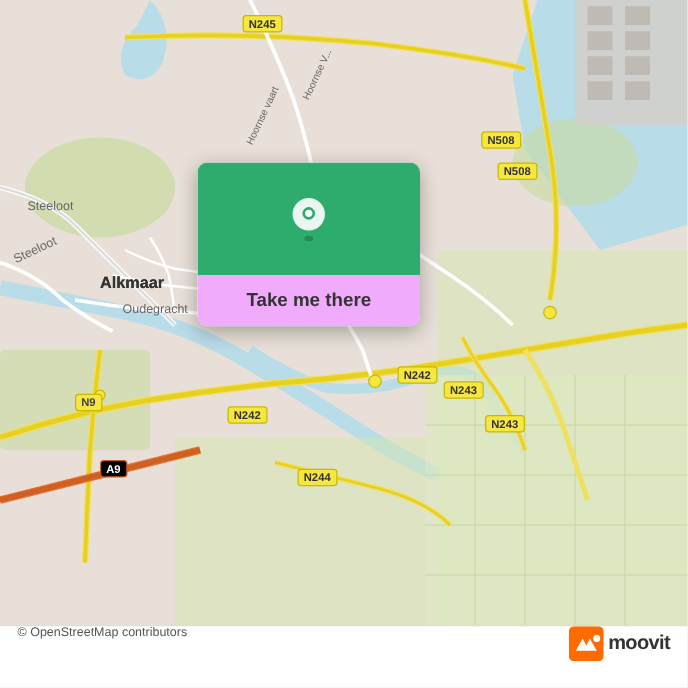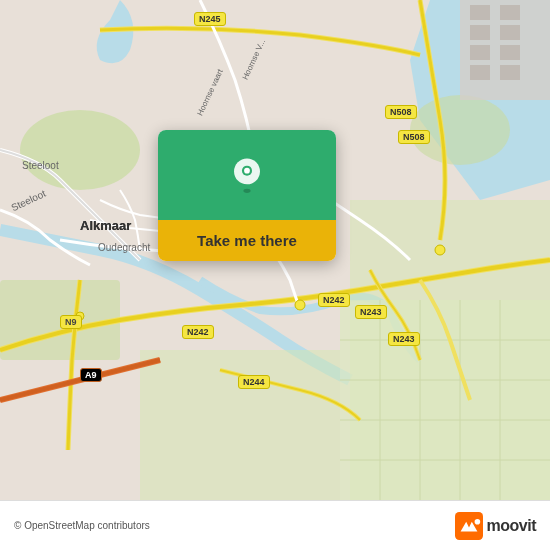--- a/index.html
+++ b/index.html
@@ -48,39 +48,39 @@
       justify-content: center;
       position: relative;
     }
 
     #location-pin {
       width: 36px;
       height: 36px;
     }
 
     #popup-button {
-      background: #eab308;
+      background: #f0abfc;
       border: none;
       width: 100%;
       padding: 12px 8px;
       font-size: 15px;
       font-weight: 600;
       color: #333;
       cursor: pointer;
       text-align: center;
     }
 
     
     #footer {
       width: 550px;
       height: 50px;
       background: white;
       border-top: 1px solid #ddd;
       display: flex;
-      align-items: center;
+      align-items: flex-start;
       justify-content: space-between;
       padding: 0 14px;
     }
 
     #footer-left {
       display: flex;
       flex-direction: column;
     }
 
     #osm-credit {

